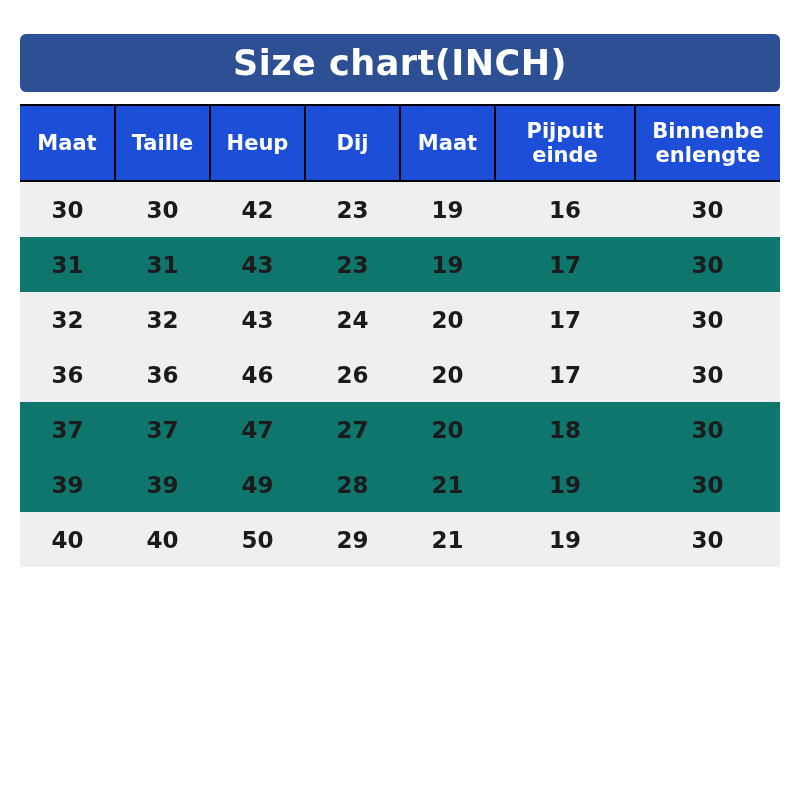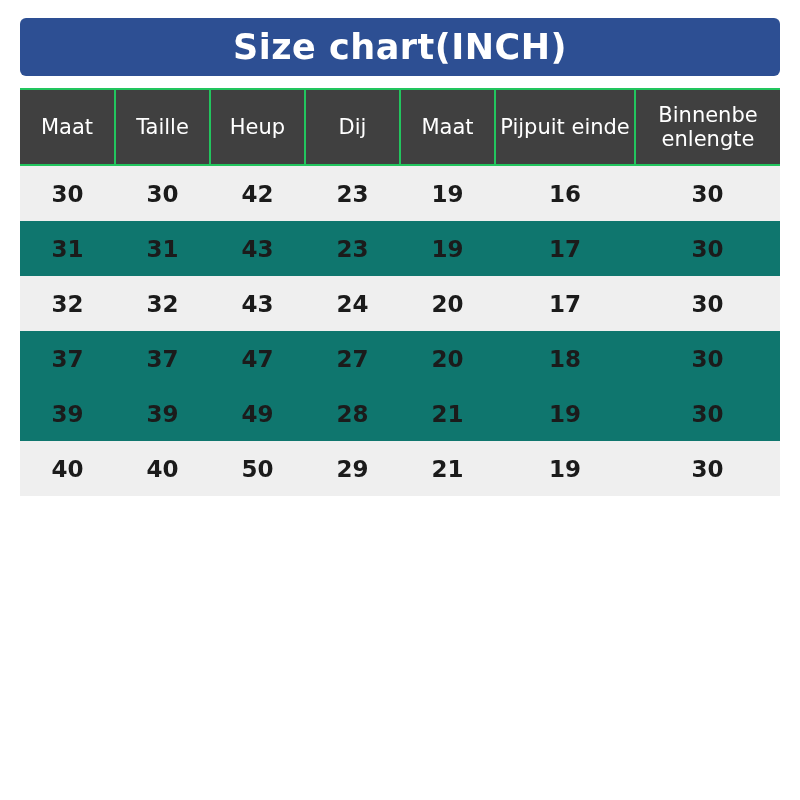--- a/index.html
+++ b/index.html
@@ -11,21 +11,21 @@
     height: 800px;
     background: #ffffff;
     font-family: "DejaVu Sans", sans-serif;
     overflow: hidden;
   }
   .page {
     position: relative;
     width: 800px;
     height: 800px;
     box-sizing: border-box;
-    padding: 18px 20px 20px 20px;
+    padding: 34px 20px 20px 20px;
     background: #ffffff;
   }
   .title-bar {
     width: 760px;
     height: 58px;
     background: #2d4f93;
     border-radius: 6px;
     display: flex;
     align-items: center;
     justify-content: center;
@@ -38,26 +38,26 @@
     letter-spacing: 0.5px;
     font-family: "DejaVu Sans", sans-serif;
   }
   table.size-table {
     width: 760px;
     margin: 0 auto;
     border-collapse: collapse;
     table-layout: fixed;
   }
   table.size-table th {
-    background: #404040;
+    background: #1d4ed8;
     color: #ffffff;
     font-size: 21px;
-    font-weight: normal;
+    font-weight: bold;
     height: 70px;
-    border: 2px solid #22c55e;
+    border: 2px solid #000000;
     padding: 2px 2px;
     line-height: 1.15;
     vertical-align: middle;
     word-wrap: break-word;
   }
   table.size-table th:first-child {
     border-left: none;
   }
   table.size-table th:last-child {
     border-right: none;
@@ -137,20 +137,29 @@
       </tr>
       <tr class="row-odd">
         <td>32</td>
         <td>32</td>
         <td>43</td>
         <td>24</td>
         <td>20</td>
         <td>17</td>
         <td>30</td>
       </tr>
+      <tr class="row-odd">
+        <td>36</td>
+        <td>36</td>
+        <td>46</td>
+        <td>26</td>
+        <td>20</td>
+        <td>17</td>
+        <td>30</td>
+      </tr>
       <tr class="row-even">
         <td>37</td>
         <td>37</td>
         <td>47</td>
         <td>27</td>
         <td>20</td>
         <td>18</td>
         <td>30</td>
       </tr>
       <tr class="row-even">

